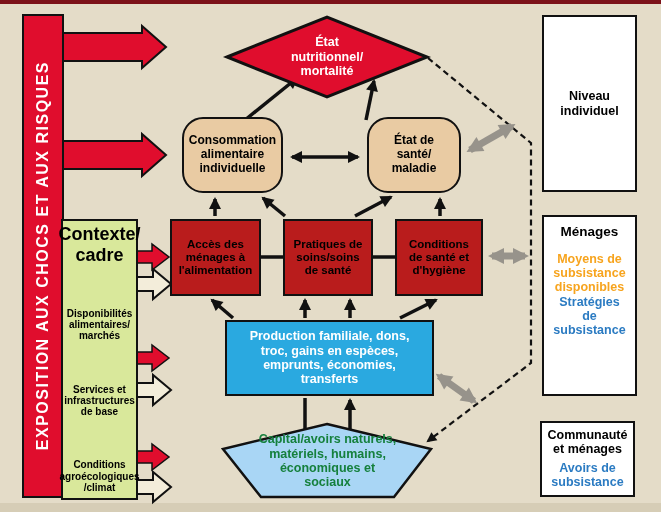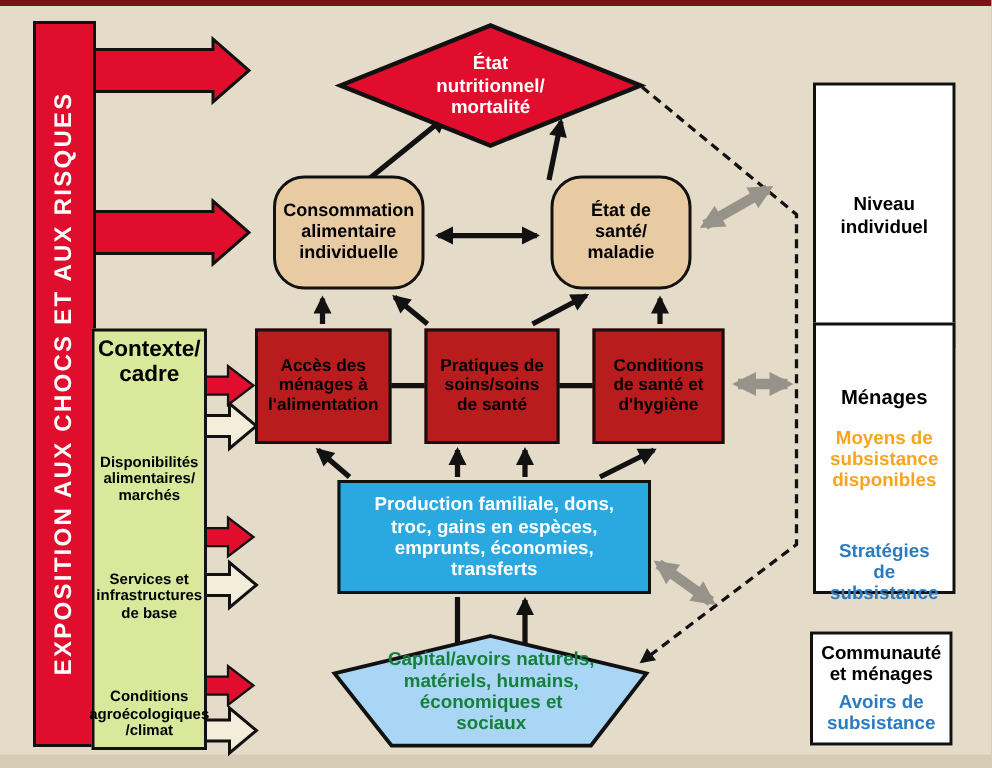--- a/index.html
+++ b/index.html
@@ -10,21 +10,21 @@
   svg.layer{position:absolute;left:0;top:0;}
   .box{position:absolute;box-sizing:border-box;border:2px solid #111;display:flex;flex-direction:column;align-items:center;justify-content:center;text-align:center;}
   .lbl{white-space:pre-line;font-weight:bold;line-height:1.15;}
   .tan{background:#e9cba3;border-radius:21px;}
   .yellow{background:#b91c1c;}
   .bluebox{background:#2aa9e0;}
   .whitebox{background:#ffffff;}
   #bar{position:absolute;left:22px;top:14px;width:42px;height:484px;background:#e00d2d;border:2px solid #111;box-sizing:border-box;display:flex;align-items:center;justify-content:center;}
   #bar .lbl{writing-mode:vertical-rl;transform:rotate(180deg);color:#fff;font-size:16px;letter-spacing:1.5px;white-space:nowrap;}
   #green{position:absolute;left:61px;top:219px;width:77px;height:281px;background:#d9e89b;border:2px solid #111;box-sizing:border-box;display:flex;flex-direction:column;align-items:center;justify-content:space-between;padding:3px 1px 5px 1px;text-align:center;}
-  #green .head{font-size:15px;}
+  #green .head{font-size:18px;}
   #green .item{font-size:10px;line-height:1.12;}
   .floatlbl{position:absolute;display:flex;align-items:center;justify-content:center;text-align:center;pointer-events:none;}
   .white-t{color:#fff;}
   .orange-t{color:#f7a41e;}
   .blue-t{color:#2b7bc2;}
 </style>
 </head>
 <body>
 
 <div id="stage">
@@ -134,31 +134,31 @@
 alimentaires/
 marchés</div>
     <div class="lbl item">Services et
 infrastructures
 de base</div>
     <div class="lbl item">Conditions
 agroécologiques
 /climat</div>
   </div>
 
-  <div class="box whitebox" style="left:542px;top:15px;width:95px;height:177px;margin-top:40px;">
+  <div class="box whitebox" style="left:542px;top:15px;width:95px;height:177px;">
     <div class="lbl" style="font-size:12.5px;">Niveau
 individuel</div>
   </div>
 
   <div class="box whitebox" style="left:542px;top:215px;width:95px;height:181px;justify-content:flex-start;padding-top:7px;">
-    <div class="lbl" style="font-size:13.5px;margin-top:33px;">Ménages</div>
+    <div class="lbl" style="font-size:13.5px;">Ménages</div>
     <div class="lbl orange-t" style="font-size:12.5px;margin-top:12px;">Moyens de
 subsistance
 disponibles</div>
-    <div class="lbl blue-t" style="font-size:12.5px;margin-top:32px;">Stratégies
+    <div class="lbl blue-t" style="font-size:12.5px;">Stratégies
 de
 subsistance</div>
   </div>
 
   <div class="box whitebox" style="left:540px;top:421px;width:95px;height:76px;justify-content:flex-start;padding-top:5px;">
     <div class="lbl" style="font-size:12.5px;">Communauté
 et ménages</div>
     <div class="lbl blue-t" style="font-size:12.5px;margin-top:4px;">Avoirs de
 subsistance</div>
   </div>

